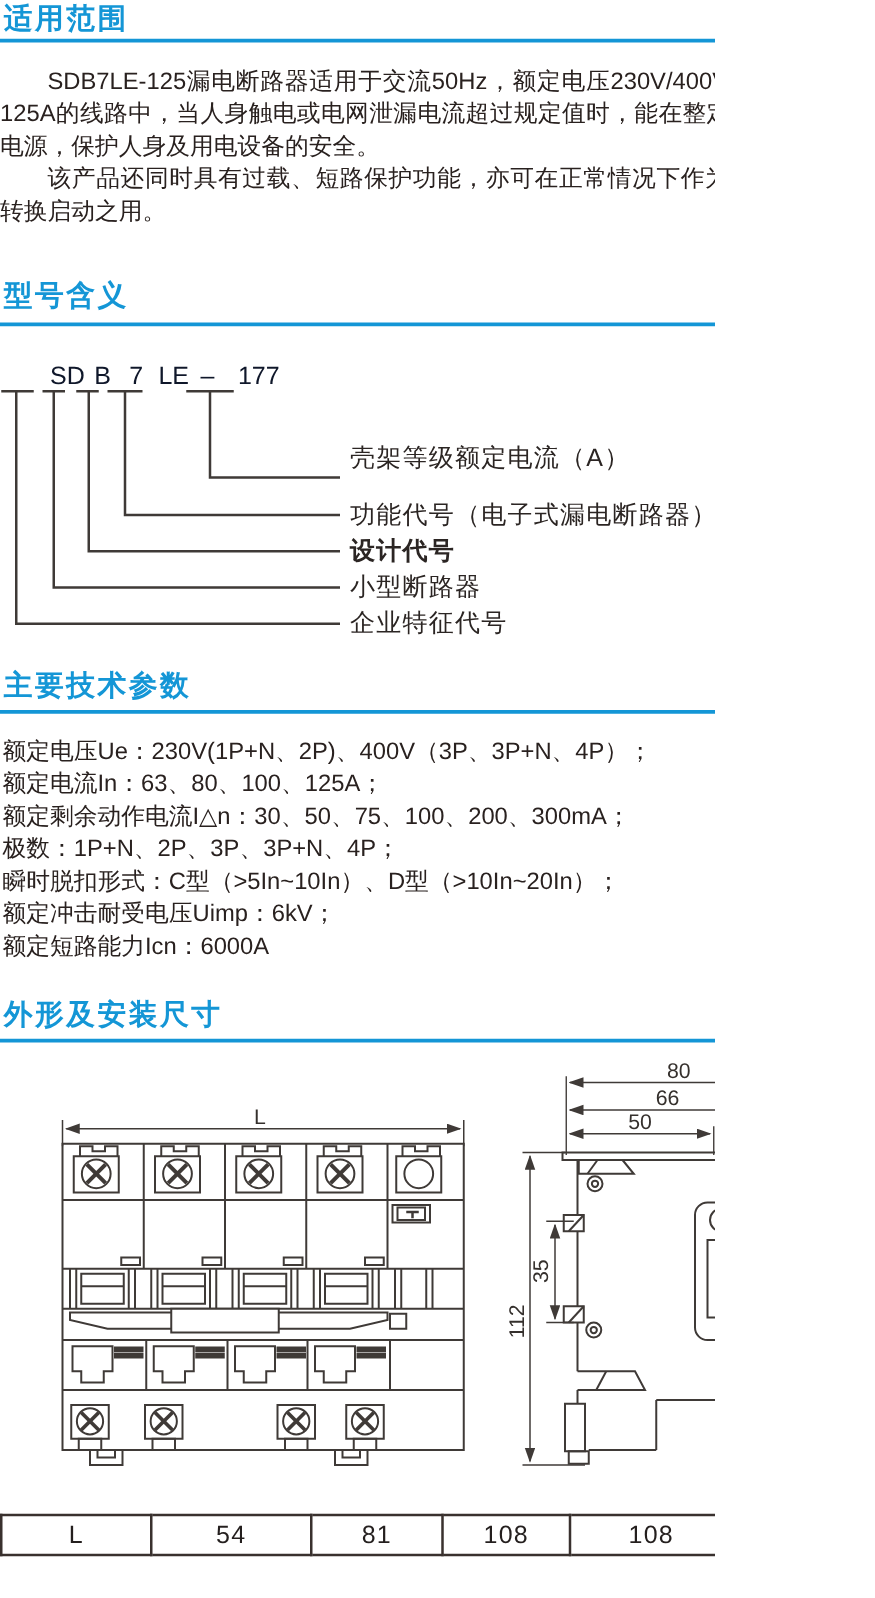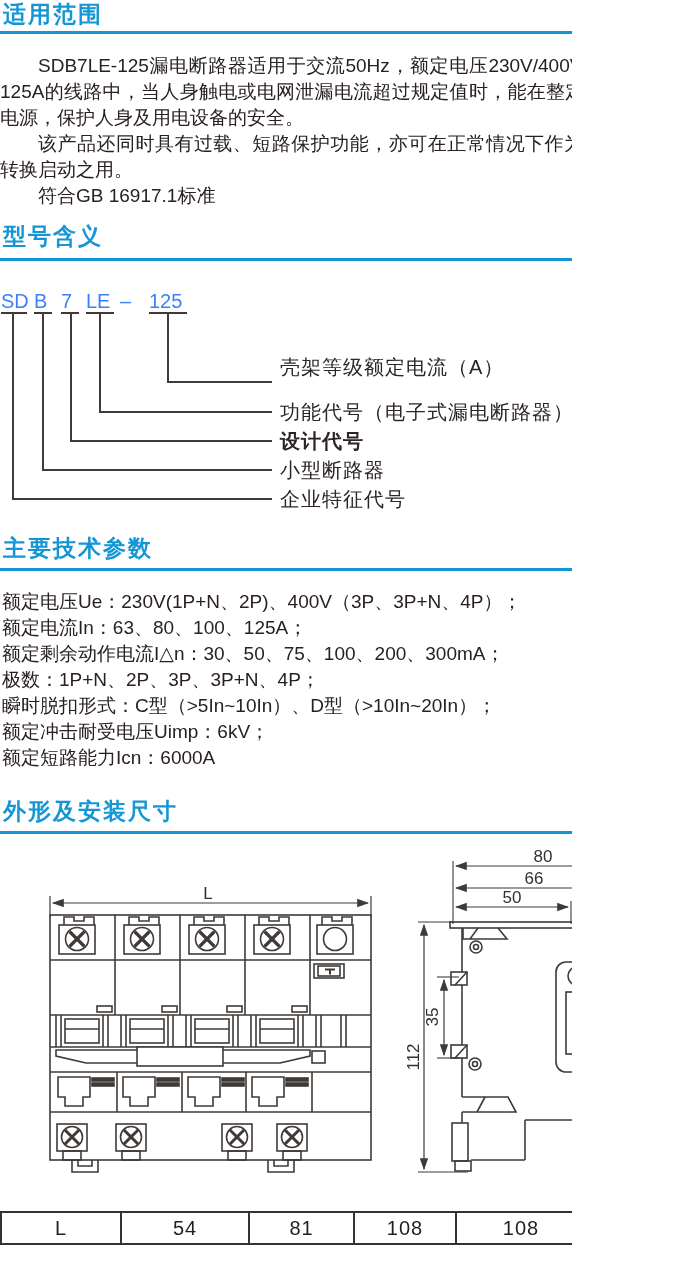--- a/index.html
+++ b/index.html
@@ -12,22 +12,22 @@
     letter-spacing:2px;white-space:nowrap;line-height:24px;
   }
   .sec-rule{position:absolute;left:0;width:700px;height:2.5px;background:#1496d6;}
   .scope-text{
     position:absolute;left:0;top:53px;width:700px;font-size:19px;line-height:26px;
     color:#29211f;text-align:justify;
   }
   .scope-text p{margin:0;text-indent:2em;}
   .model-area{position:absolute;left:0;top:280px;width:700px;height:240px;}
   .model-token{
-    position:absolute;top:11px;font-size:20px;color:#3b82f6;text-align:left;
-    line-height:20px;white-space:nowrap;
+    position:absolute;top:11px;font-size:20px;color:#0f172a;text-align:center;
+    line-height:20px;white-space:nowrap;margin-left:39px;
   }
   .model-label{
     position:absolute;left:280px;font-size:20px;color:#2b2523;white-space:nowrap;
     line-height:22px;letter-spacing:1px;
   }
   .params-list{
     position:absolute;left:2px;top:589px;width:698px;font-size:19px;line-height:26px;
     color:#29211f;
   }
   .params-list div{white-space:nowrap;}
@@ -47,33 +47,32 @@
 </head>
 <body>
 
 <div class="page">
 
   <div class="sec-title" style="top:2px;">适用范围</div>
   <div class="sec-rule" style="top:31px;"></div>
   <div class="scope-text">
     <p>SDB7LE-125漏电断路器适用于交流50Hz，额定电压230V/400V，额定电流至125A的线路中，当人身触电或电网泄漏电流超过规定值时，能在整定值内切断故障电源，保护人身及用电设备的安全。</p>
     <p>该产品还同时具有过载、短路保护功能，亦可在正常情况下作为线路的不频繁转换启动之用。</p>
-    <p>符合GB 16917.1标准</p>
   </div>
 
   <div class="sec-title" style="top:224px;">型号含义</div>
   <div class="sec-rule" style="top:258px;"></div>
 
   <div class="model-area">
     <span class="model-token" style="left:1px;width:27px;">SD</span>
     <span class="model-token" style="left:34px;width:18px;">B</span>
     <span class="model-token" style="left:61px;width:18px;">7</span>
     <span class="model-token" style="left:86px;width:28px;">LE</span>
     <span class="model-token" style="left:120px;width:14px;">–</span>
-    <span class="model-token" style="left:149px;width:38px;">125</span>
+    <span class="model-token" style="left:149px;width:38px;">177</span>
 
     <svg width="700" height="240" viewBox="0 280 700 240">
       <g stroke="#3f3a37" stroke-width="2" fill="none">
         <line x1="1" y1="313" x2="27" y2="313"></line>
         <line x1="34" y1="313" x2="52" y2="313"></line>
         <line x1="61" y1="313" x2="79" y2="313"></line>
         <line x1="86" y1="313" x2="114" y2="313"></line>
         <line x1="149" y1="313" x2="187" y2="313"></line>
         <path d="M13,313 V499 H272"></path>
         <path d="M43,313 V470 H272"></path>

